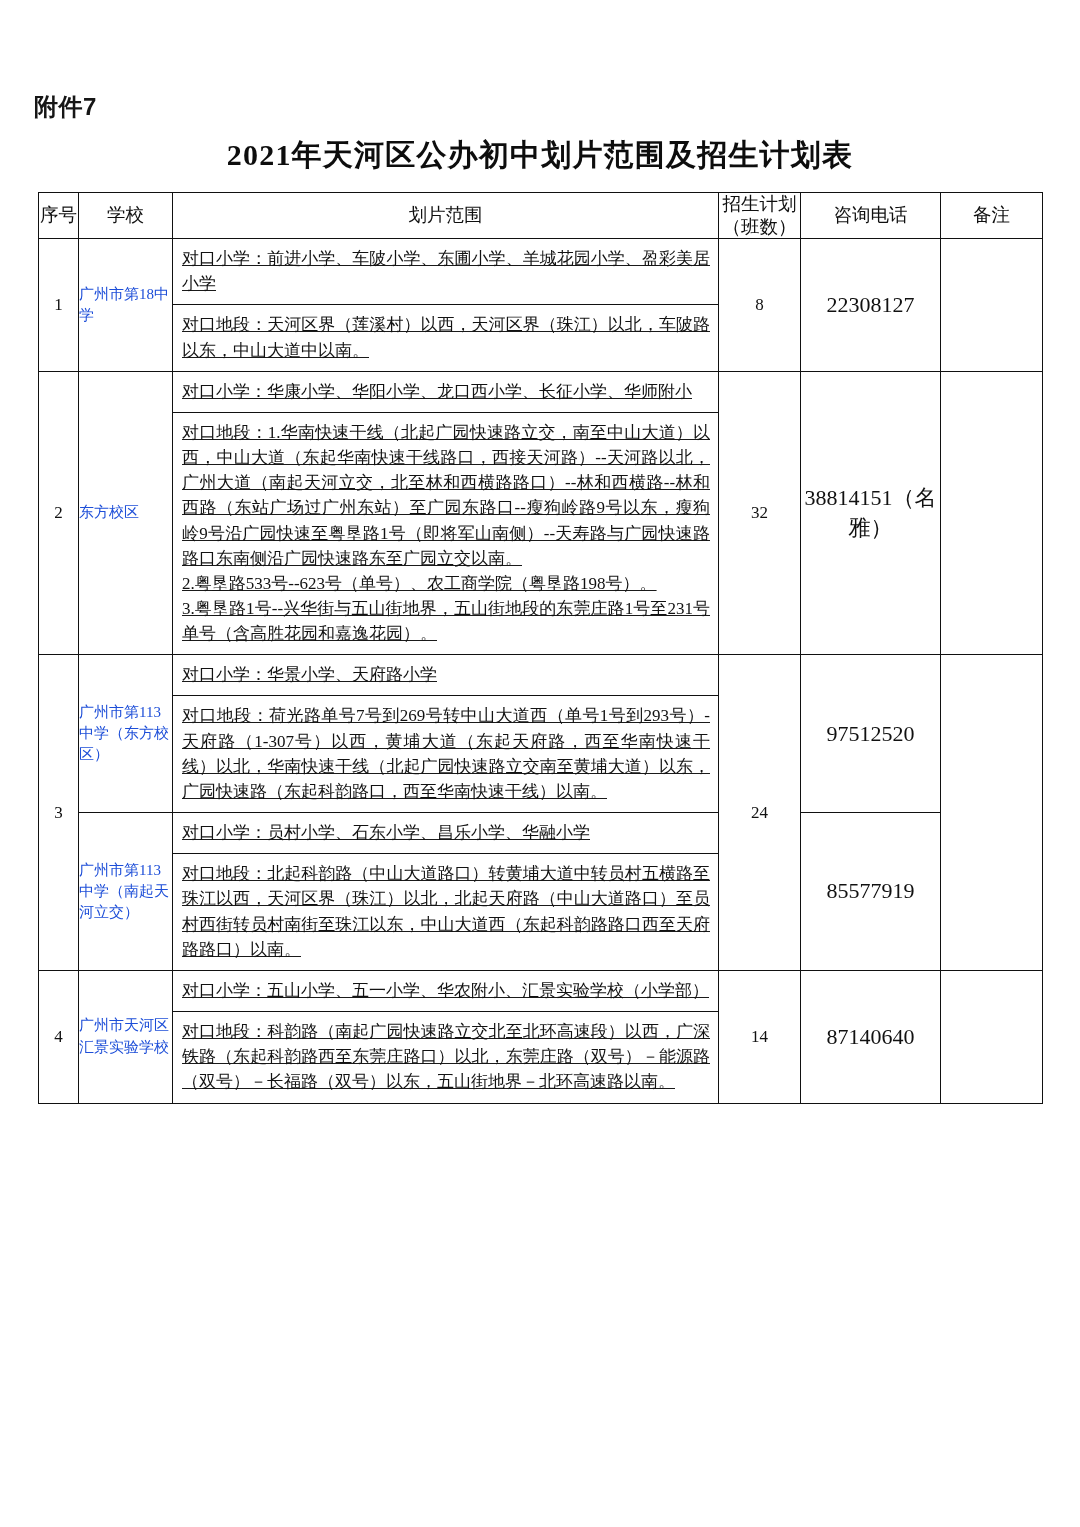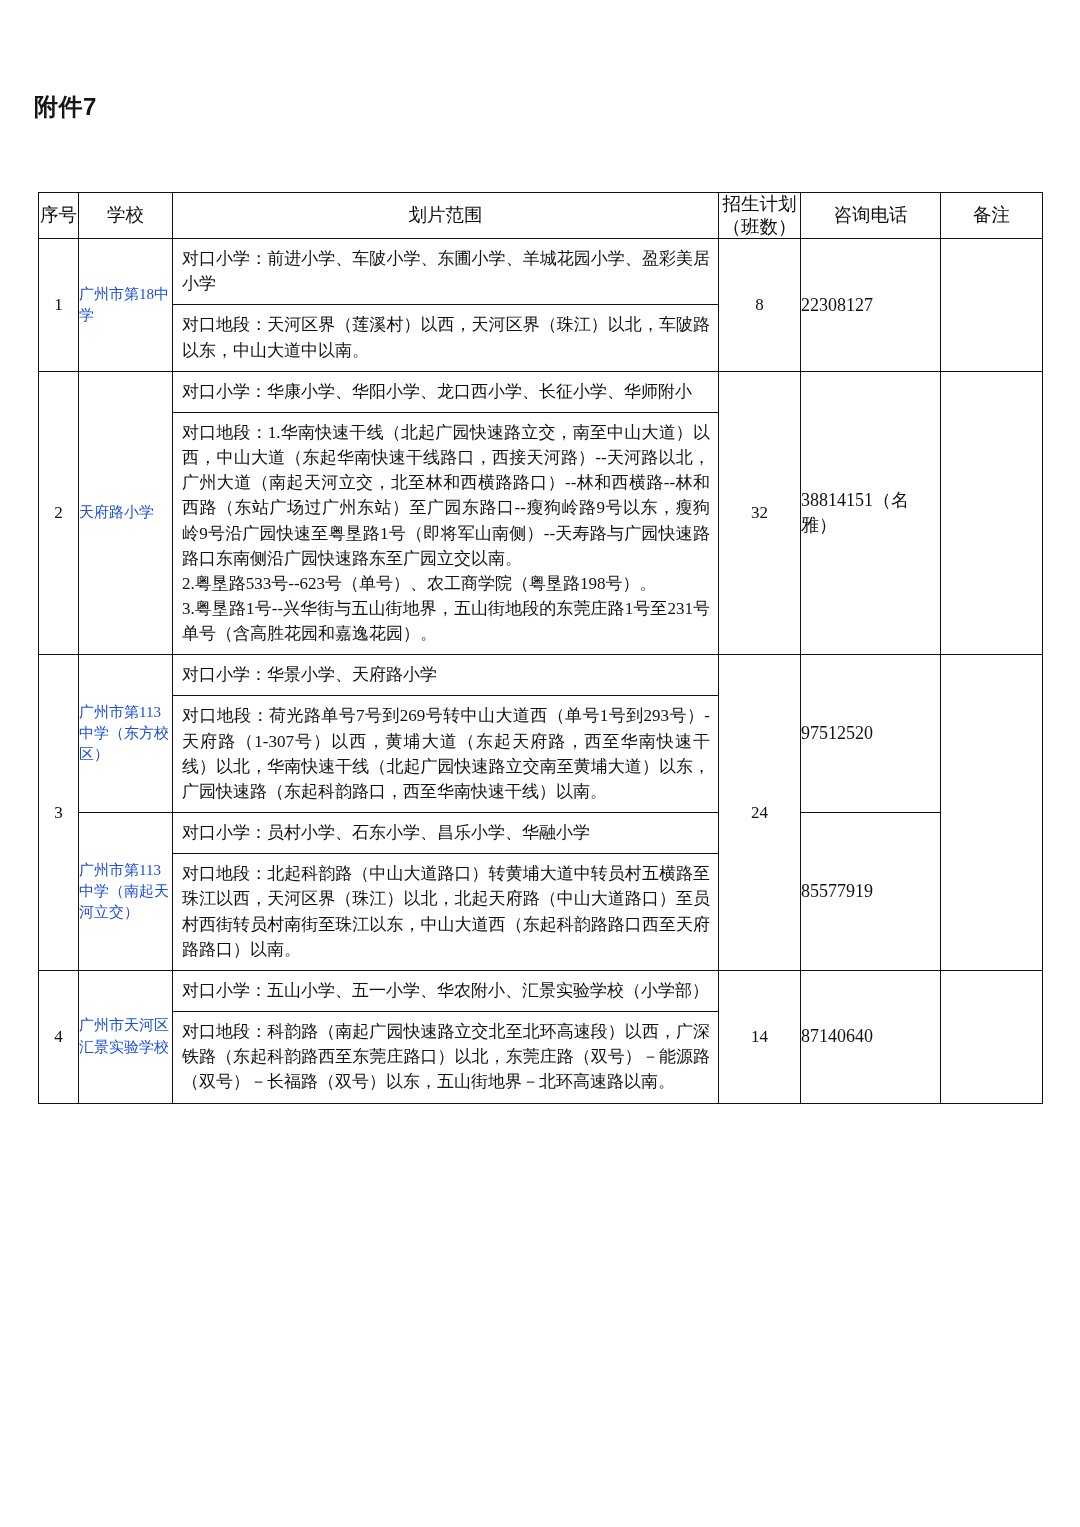--- a/index.html
+++ b/index.html
@@ -100,33 +100,34 @@
     line-height: 1.42;
     padding: 4px 3px;
     color: #1d4ed8;
   }
   td.plan {
     text-align: center;
     font-size: 17px;
     color: #111;
   }
   td.phone {
-    text-align: left;
-    font-size: 18px;
+    text-align: center;
+    font-size: 22px;
     line-height: 1.38;
     padding: 4px 5px;
     color: #111;
   }
   td.note { background: #fff; }
 
   
   table.sub {
     border-collapse: collapse;
     width: 100%;
     table-layout: fixed;
+    text-decoration: underline;
   }
   table.sub td {
     border: 0;
     border-bottom: 1.6px solid #111111;
     padding: 7px 8px 8px 9px;
     font-size: 17px;
     line-height: 1.48;
     text-align: justify;
     text-justify: inter-ideograph;
     color: #121212;
@@ -155,20 +156,21 @@
     font-family: "Liberation Serif", "DejaVu Serif", serif;
   }
 </style>
 </head>
 <body>
 
 <div class="page">
 
   <div class="attachment-label">附件7</div>
 
+  <div class="doc-title">2021年天河区公办初中划片范围及招生计划表</div>
 
   <div class="table-wrap">
     <table class="sheet">
       <colgroup>
         <col class="c-idx">
           <col class="c-school">
           <col class="c-range">
         <col class="c-plan">
           <col class="c-phone">
           <col class="c-note">
@@ -202,21 +204,21 @@
               </tbody>
             </table>
           </td>
           <td class="plan">8</td>
           <td class="phone">22308127</td>
           <td class="note"></td>
         </tr>
 
         <tr>
           <td class="idx">2</td>
-          <td class="school">天府路小学</td>
+          <td class="school">东方校区</td>
           <td class="range-cell">
             <table class="sub">
               <tbody>
                 <tr>
                     <td class="range-block">对口小学：华康小学、华阳小学、龙口西小学、长征小学、华师附小</td>
                   </tr>
                 <tr>
                     <td class="range-block">对口地段：1.华南快速干线（北起广园快速路立交，南至中山大道）以西，中山大道（东起华南快速干线路口，西接天河路）--天河路以北，广州大道（南起天河立交，北至林和西横路路口）--林和西横路--林和西路（东站广场过广州东站）至广园东路口--瘦狗岭路9号以东，瘦狗岭9号沿广园快速至粤垦路1号（即将军山南侧）--天寿路与广园快速路路口东南侧沿广园快速路东至广园立交以南。
 2.粤垦路533号--623号（单号）、农工商学院（粤垦路198号）。
 3.粤垦路1号--兴华街与五山街地界，五山街地段的东莞庄路1号至231号单号（含高胜花园和嘉逸花园）。</td>

